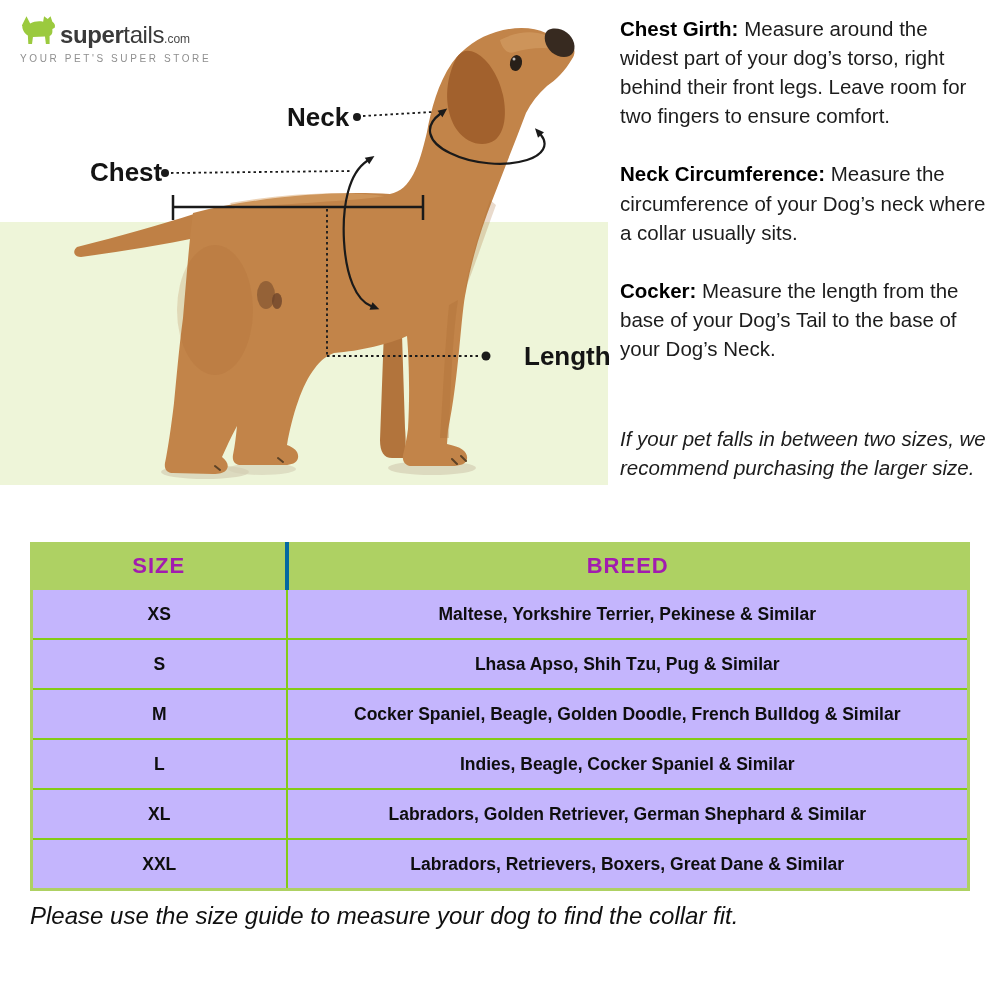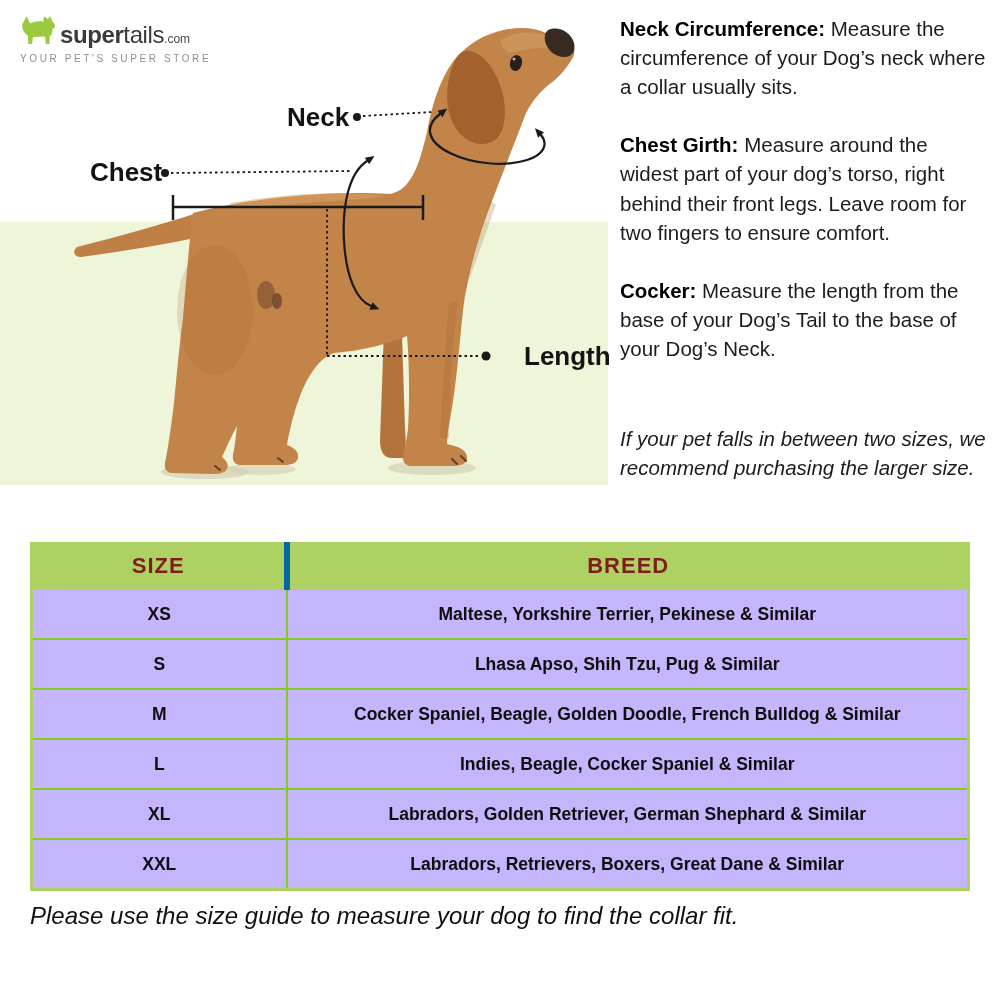--- a/index.html
+++ b/index.html
@@ -20,23 +20,23 @@
   #lbl-chest{left:90px;top:159px;}
   #lbl-length{left:524px;top:343px;}
   
   .col{position:absolute;left:620px;top:14px;width:368px;font-size:20.5px;line-height:1.42;color:#1c1c1c;}
   .col p{margin:0 0 29px 0;}
   .col b{font-weight:700;color:#000;}
   .col .note{font-style:italic;margin-top:61px;font-size:20.5px;}
   
   table.size-table{position:absolute;left:30px;top:542px;width:940px;border-collapse:collapse;
                    border:3px solid #aed163;}
-  table.size-table th{background:#aed163;color:#7f1d1d;font-size:22px;font-weight:700;height:40px;
+  table.size-table th{background:#aed163;color:#a21caf;font-size:22px;font-weight:700;height:40px;
                       letter-spacing:1px;border:3px solid #aed163;}
-  table.size-table th.divided{border-left:6px solid #0369a1;}
+  table.size-table th.divided{border-left:4px solid #0369a1;}
   table.size-table td{background:#c4b5fd;text-align:center;font-weight:700;font-size:17.5px;color:#0e0e0e;
                       height:46px;border:2px solid #84cc16;}
   table.size-table col.c-size{width:255px;}
   
   .footer-note{position:absolute;left:30px;top:899px;font-style:italic;font-size:24px;
                color:#101010;line-height:1.4;}
   .dogwrap{position:absolute;left:0;top:0;width:620px;height:500px;}
 </style>
 </head>
 <body>
@@ -150,22 +150,22 @@
       <div class="logo-word"><span class="b">super</span><span>tails</span><span class="tld">.com</span></div>
     </div>
     <div class="tagline">YOUR PET'S SUPER STORE</div>
   </div>
 
   <div class="dlabel" id="lbl-neck">Neck</div>
   <div class="dlabel" id="lbl-chest">Chest</div>
   <div class="dlabel" id="lbl-length">Length</div>
 
   <div class="col">
+    <p><b>Chest Girth:</b><span> Measure around the widest part of your dog’s torso, right behind their front legs. Leave room for two fingers to ensure comfort.</span></p>
     <p><b>Neck Circumference:</b><span> Measure the circumference of your Dog’s neck where a collar usually sits.</span></p>
-    <p><b>Chest Girth:</b><span> Measure around the widest part of your dog’s torso, right behind their front legs. Leave room for two fingers to ensure comfort.</span></p>
     <p><b>Cocker:</b><span> Measure the length from the base of your Dog’s Tail to the base of your Dog’s Neck.</span></p>
     <p class="note">If your pet falls in between two sizes, we recommend purchasing the larger size.</p>
   </div>
 
   <table class="size-table">
     <colgroup>
         <col class="c-size">
         <col>
       </colgroup>
     <thead>

